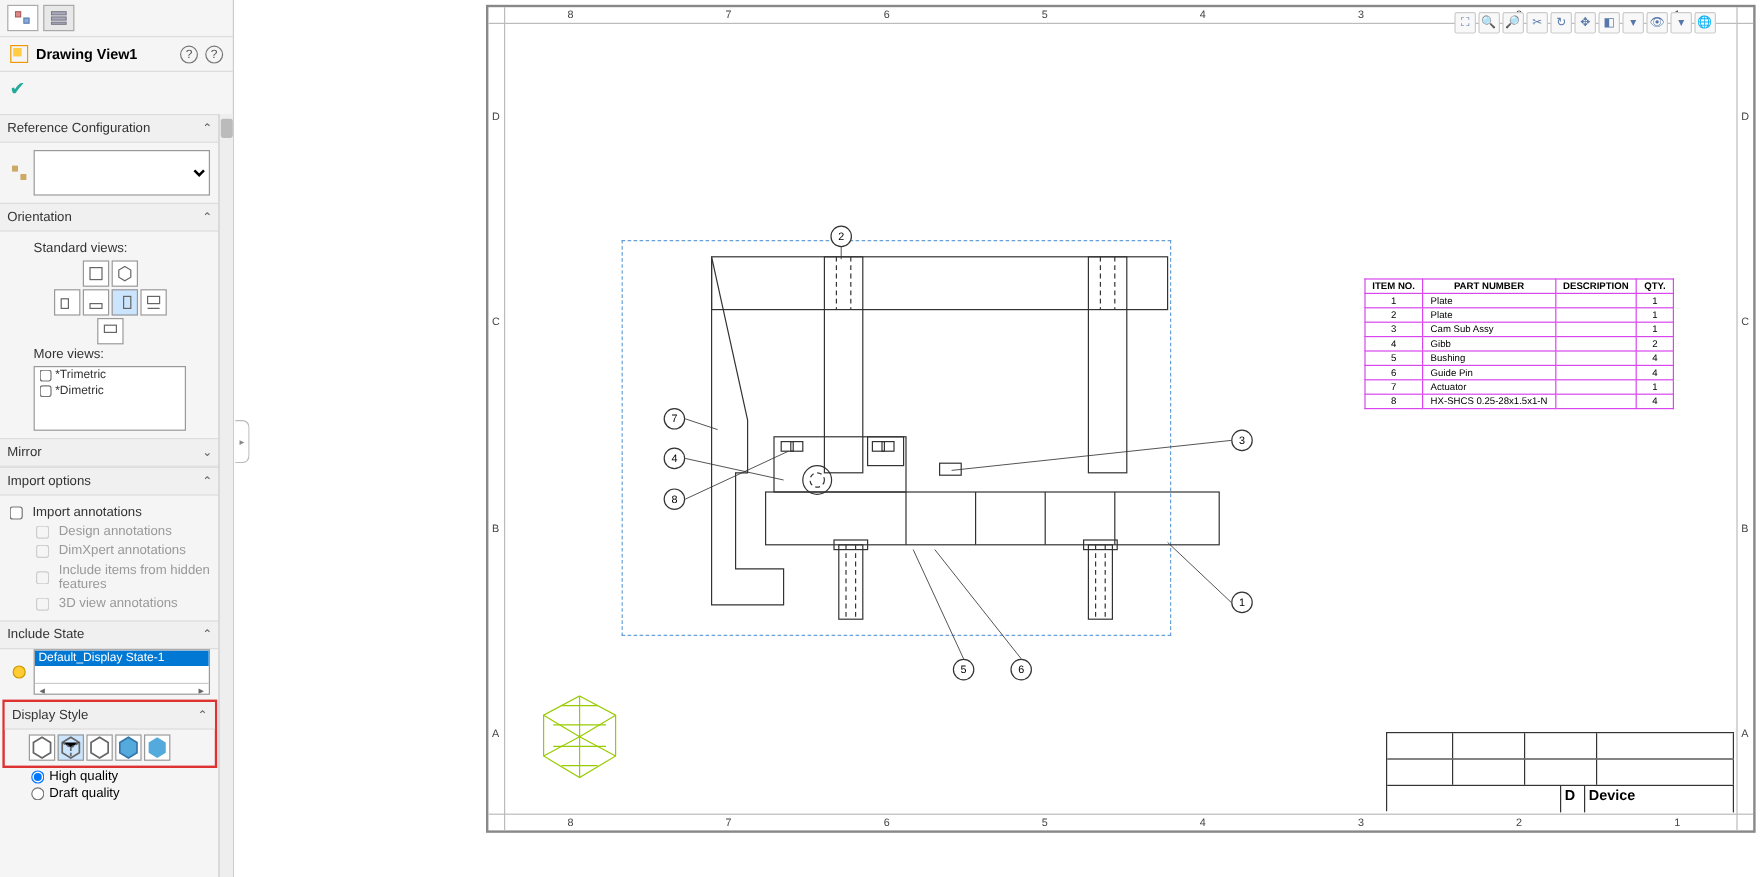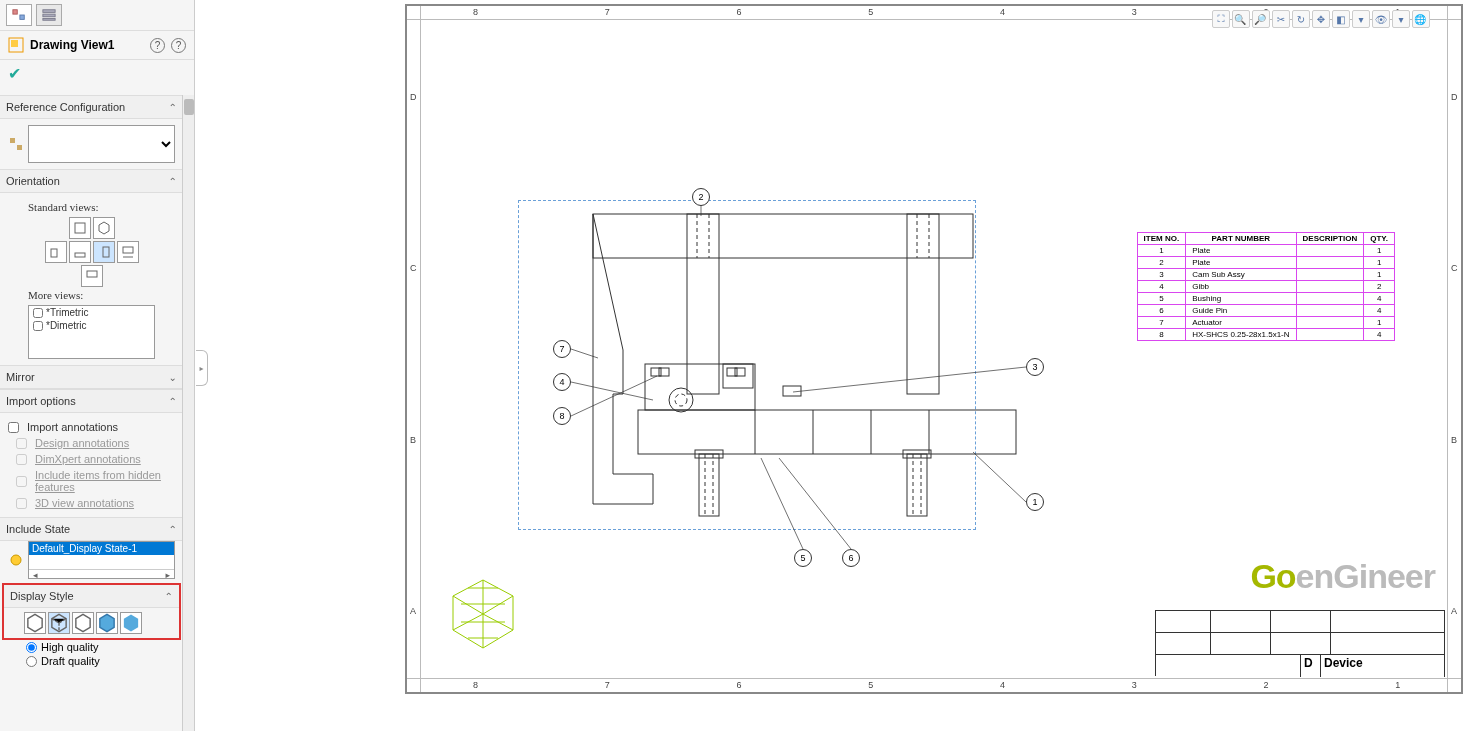--- a/index.html
+++ b/index.html
@@ -21,33 +21,33 @@
 
 .panel-scroll { position: absolute; left: 0; top: 95px; width: 183px; height: 636px; overflow-y: auto; }
 .section-header { font-size: 11px; color: #333; padding: 5px 6px; background: #f0f0f0; border-top: 1px solid #ddd; border-bottom: 1px solid #ddd; display: flex; justify-content: space-between; align-items: center; cursor: pointer; text-align: right; }
 .chev { font-size: 10px; color: #666; }
 
 .section-body { padding: 6px 8px; font-size: 11px; color: #333; }
 .ref-row { display: flex; align-items: center; gap: 4px; }
 .ref-icon { width: 16px; height: 16px; }
 .select { flex: 1; height: 20px; border: 1px solid #999; background: #fff; font-size: 11px; padding: 18px 4px; }
 
-.sub-label { font-size: 11px; margin: 2px 0 4px 20px; font-family: Liberation Serif, serif; }
+.sub-label { font-size: 11px; margin: 2px 0 4px 20px; }
 .std-views-row { display: flex; justify-content: center; gap: 2px; margin: 2px 0; }
 .view-btn { width: 22px; height: 22px; border: 1px solid #999; background: #fff; cursor: pointer; display: flex; align-items: center; justify-content: center; }
 .view-btn.active { background: #cce5ff; }
 .view-btn svg { width: 14px; height: 14px; }
 
 .more-views-box { border: 1px solid #999; background: #fff; margin: 4px 20px 0 20px; height: 54px; overflow: auto; }
 .mv-item { font-size: 10px; padding: 1px 4px; display: flex; align-items: center; gap: 3px; }
 .mv-item input { width: 10px; height: 10px; }
 
 .import-row { display: flex; align-items: center; gap: 8px; padding: 2px 0; }
 .import-row input { width: 11px; height: 11px; }
-.import-row.sub { margin-left: 8px; color: #999; text-decoration: underline; }
+.import-row.sub { margin-left: 22px; color: #999; }
 .import-row.sub input { accent-color: #ccc; }
 
 .ds-row { display: flex; align-items: center; gap: 4px; padding: 0 8px; }
 .ds-icon { width: 16px; height: 16px; }
 .ds-list { border: 1px solid #999; background: #fff; height: 38px; flex: 1; overflow: hidden; }
 .ds-item { background: #0078d4; color: #fff; font-size: 10px; padding: 1px 3px; }
 .ds-scroll { display: flex; justify-content: space-between; padding: 0 4px; border-top: 1px solid #ccc; margin-top: 14px; font-size: 9px; color: #666; }
 
 .display-style-section { border: 2px solid #d33; margin: 4px 2px 0 2px; }
 .style-btns-row { display: flex; gap: 2px; padding: 4px 20px; }
@@ -481,23 +481,20 @@
           </tr>
           <tr>
             <td>8</td>
             <td class="l">HX-SHCS 0.25-28x1.5x1-N</td>
             <td></td>
             <td>4</td>
           </tr>
         </tbody>
     </table>
 
-    <div class="brand">
-      <span class="g">Go</span><span>enGineer</span>
-    </div>
 
     <svg class="origin-marker" width="80" height="80" viewBox="0 0 80 80">
       <g stroke="#9c0" stroke-width="1" fill="none">
         <path d="M40 4 L70 20 L70 54 L40 72 L10 54 L10 20 Z"></path>
         <path d="M40 4 L40 38 M10 20 L40 38 M70 20 L40 38 M40 38 L10 54 M40 38 L70 54 M40 38 L40 72"></path>
         <path d="M25 12 L55 12 M18 28 L62 28 M18 46 L62 46 M25 62 L55 62"></path>
       </g>
     </svg>
 
     <div class="title-block">

